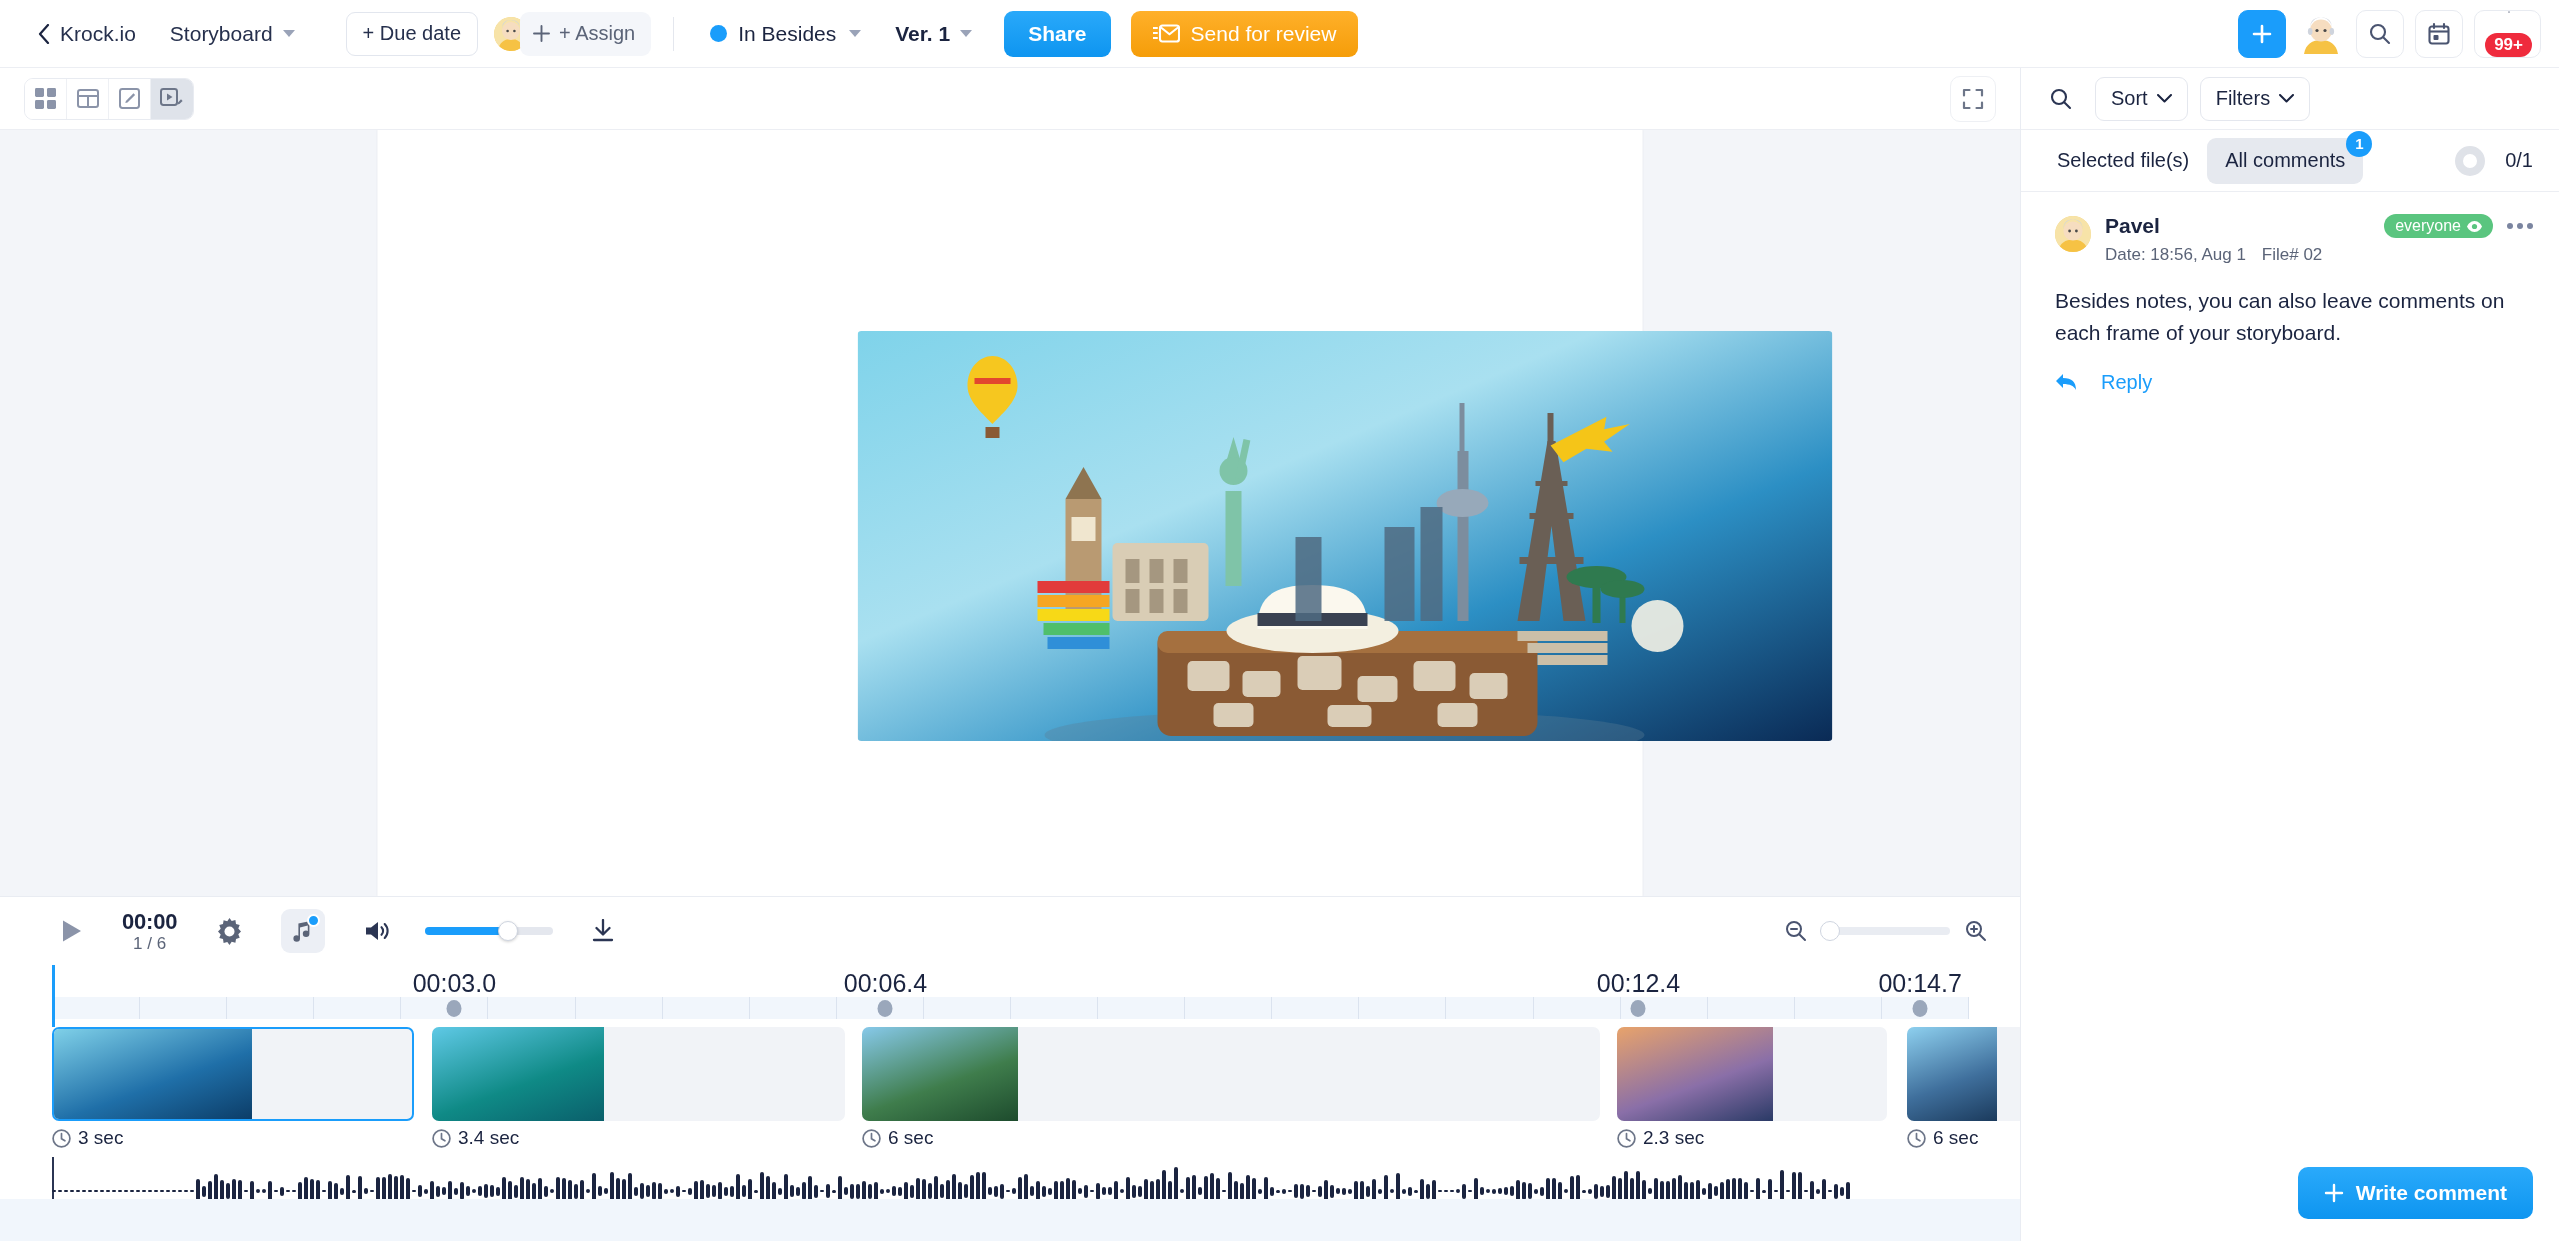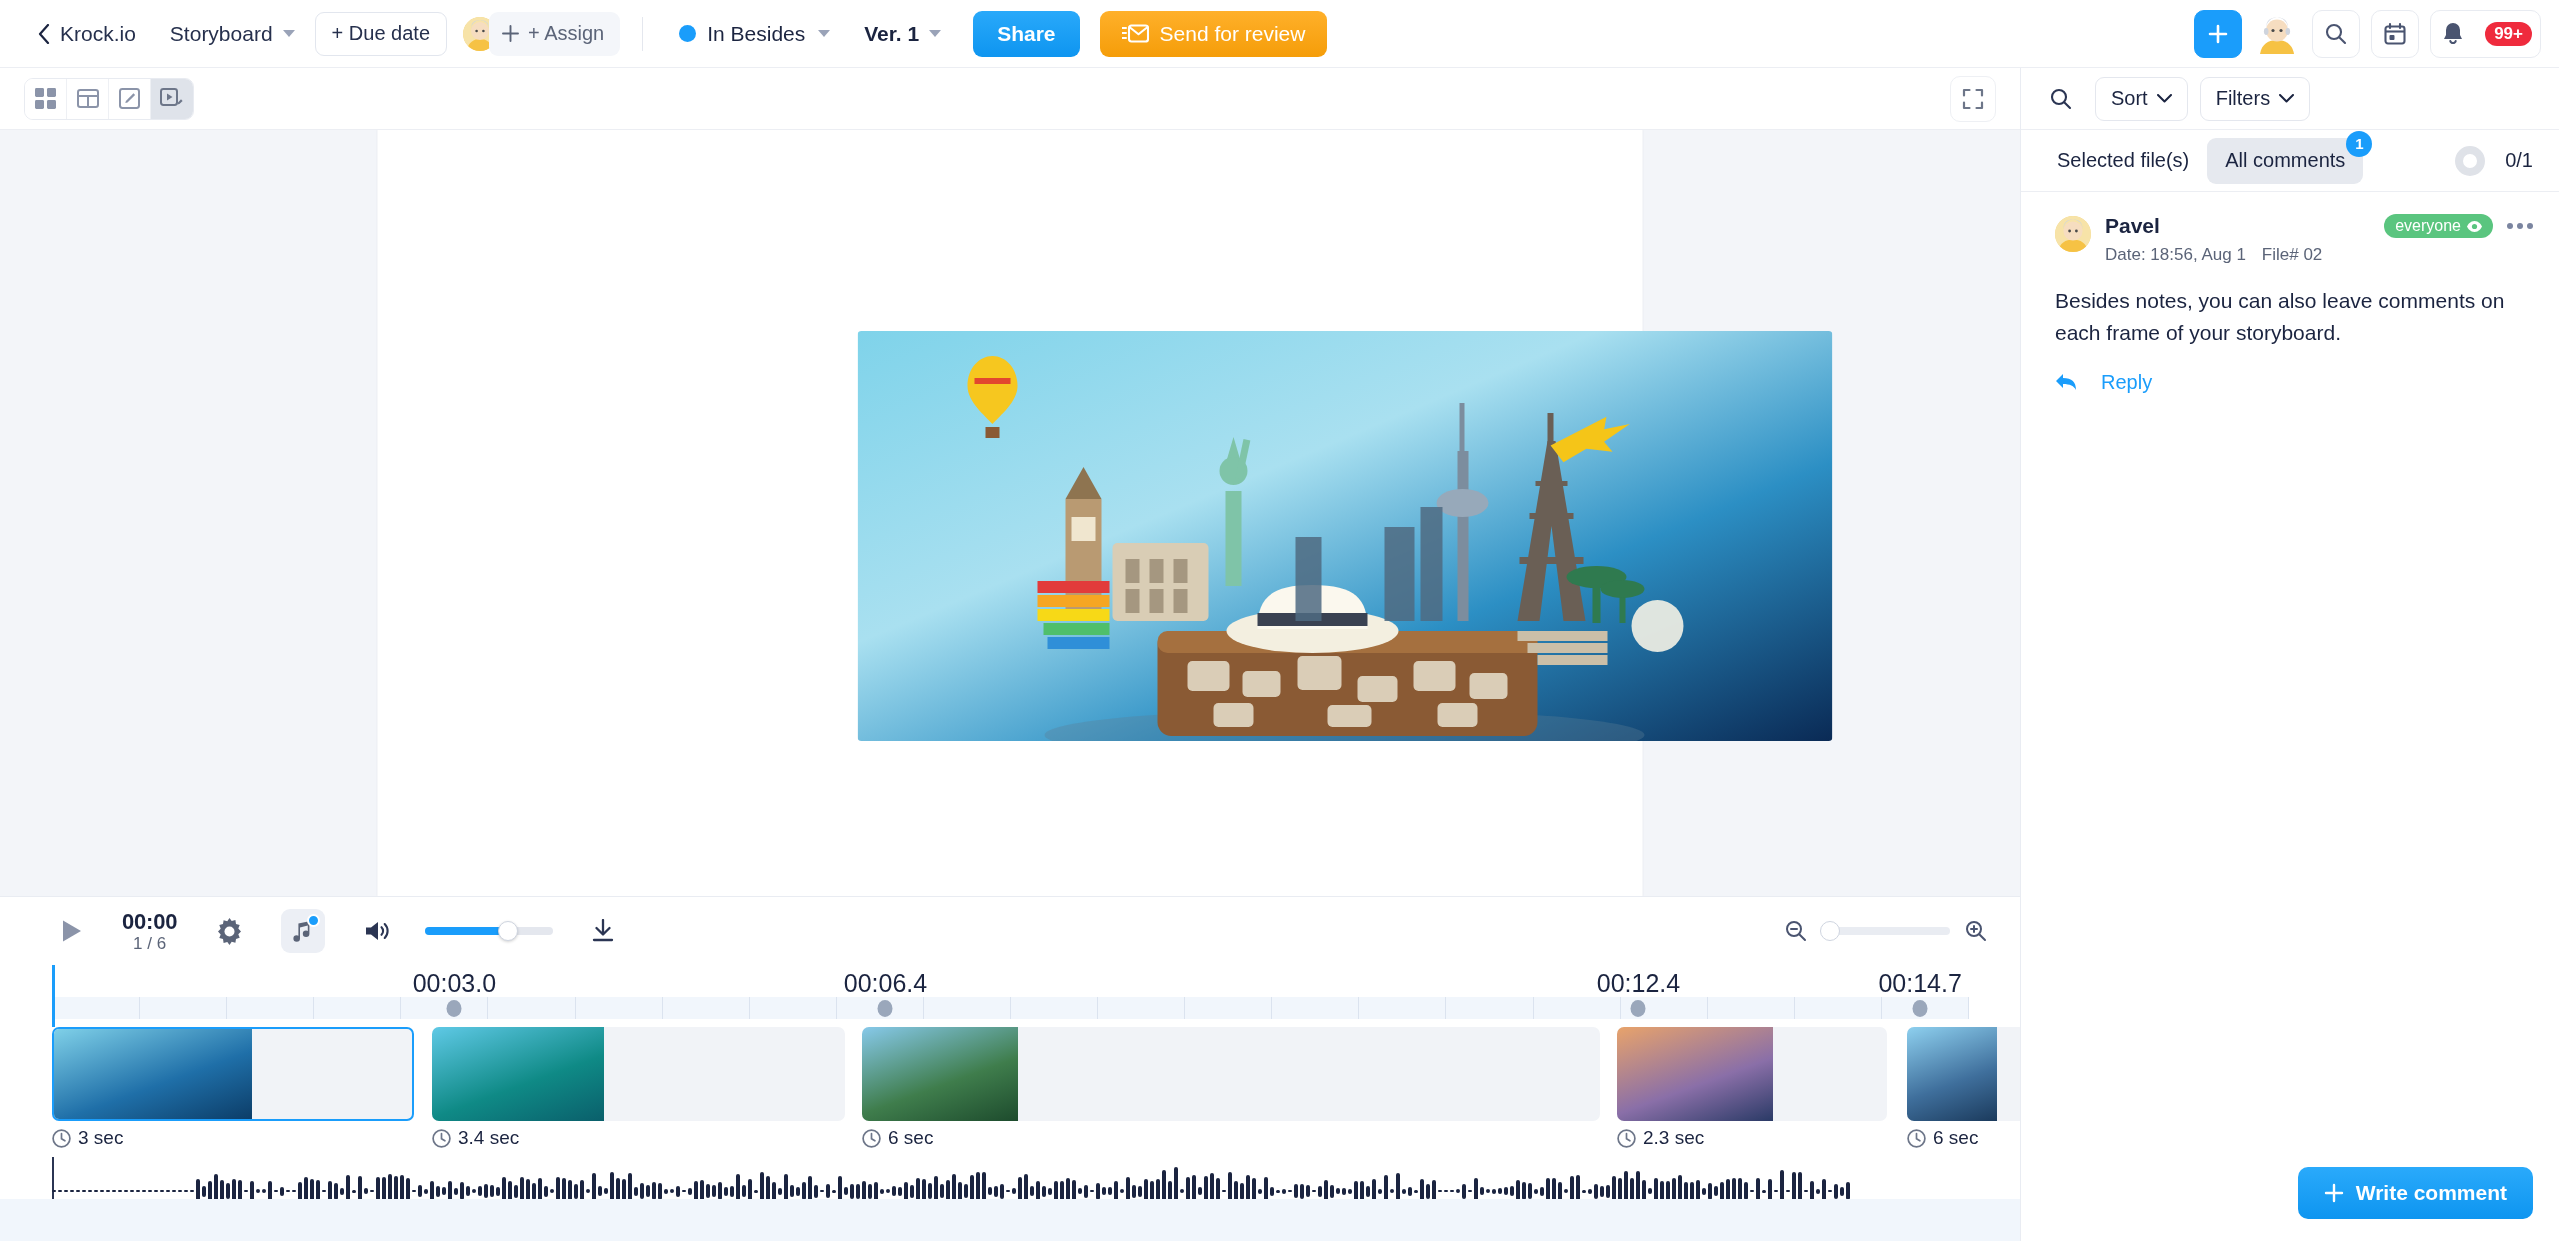--- a/index.html
+++ b/index.html
@@ -27,21 +27,21 @@
     height: 44px; padding: 0 14px;
     border-radius: 9px; background: transparent;
     font-size: 21px; color: #26304d; font-weight: 500;
     cursor: pointer; white-space: nowrap; border: none;
   }
   .tb-back { font-size: 21px; gap: 10px; }
   .chev { display:inline-block; width:0;height:0;border-left:6px solid transparent;border-right:6px solid transparent;border-top:7px solid #9aa3b8; margin-left:2px; }
   .tb-outline {
     border: 1px solid #e2e6ee; border-radius: 9px; background:#fff;
     height: 44px; padding: 0 16px; display:flex; align-items:center;
-    font-size: 20px; color:#26304d; cursor:pointer; font-weight:500;
+    font-size: 20px; color:#26304d; cursor:pointer; font-weight:500;margin-left:31px;
   }
   .tb-assign-wrap { display:flex; align-items:center; position:relative; margin-left: 10px; }
   .avatar {
     width: 34px; height: 34px; border-radius: 50%;
     background: #f5d98a; display:flex;align-items:center;justify-content:center;
     font-size: 19px; overflow:hidden; flex:0 0 34px;
   }
   .assign-btn {
     display:flex;align-items:center;gap:8px;height:44px;padding:0 16px 0 12px;
     border-radius:9px;background:#f4f6fa;font-size:20px;color:#5b6478;cursor:pointer;
@@ -63,21 +63,21 @@
     font-family:"Liberation Sans",sans-serif;
   }
   .tb-right { margin-left:auto; display:flex; align-items:center; gap:11px; }
   .sq-btn {
     width:48px;height:48px;border-radius:10px;border:1px solid #e8ebf1;background:#fff;
     display:flex;align-items:center;justify-content:center;cursor:pointer;
   }
   .sq-btn.plus { background:#1a9dfb; border-color:#1a9dfb; }
   .sq-btn.noborder { border-color:transparent; }
   .bell-wrap { position:relative; display:flex;align-items:center; gap:20px;
-    border:1px solid #e8ebf1;border-radius:10px;height:48px;padding:0 8px 0 10px;background:#fff;cursor:pointer; }
+    border:1px solid #e8ebf1;border-radius:10px;height:48px;padding:0 8px 0 10px;background:#fff;cursor:pointer;flex-direction:column; }
   .badge99 {
     background:#ef2b3d;color:#fff;border-radius:14px;padding:2px 9px;font-size:17px;font-weight:700;
     line-height:20px;
   }
 
   
   .body { flex:1; display:flex; min-height:0; }
   .left { flex:1; display:flex; flex-direction:column; min-width:0; position:relative; background:#fff; }
 
   

